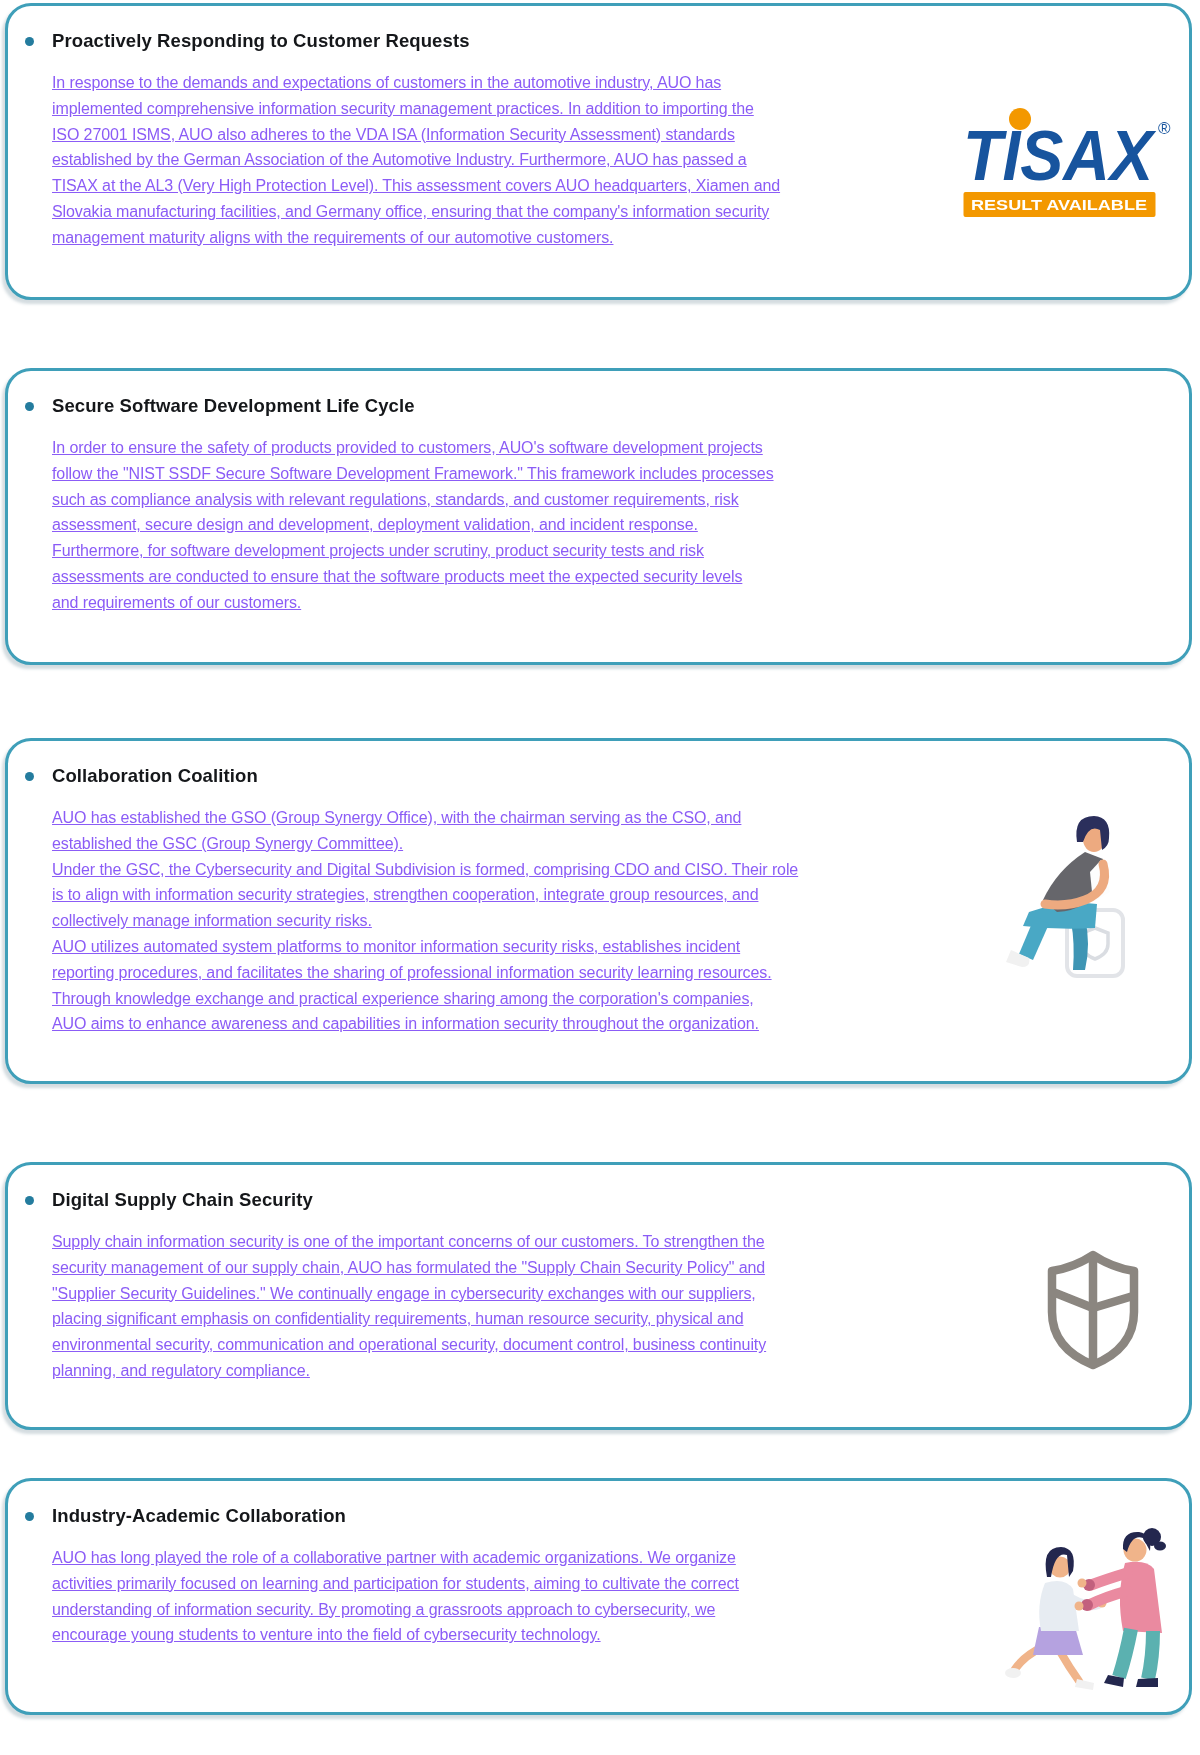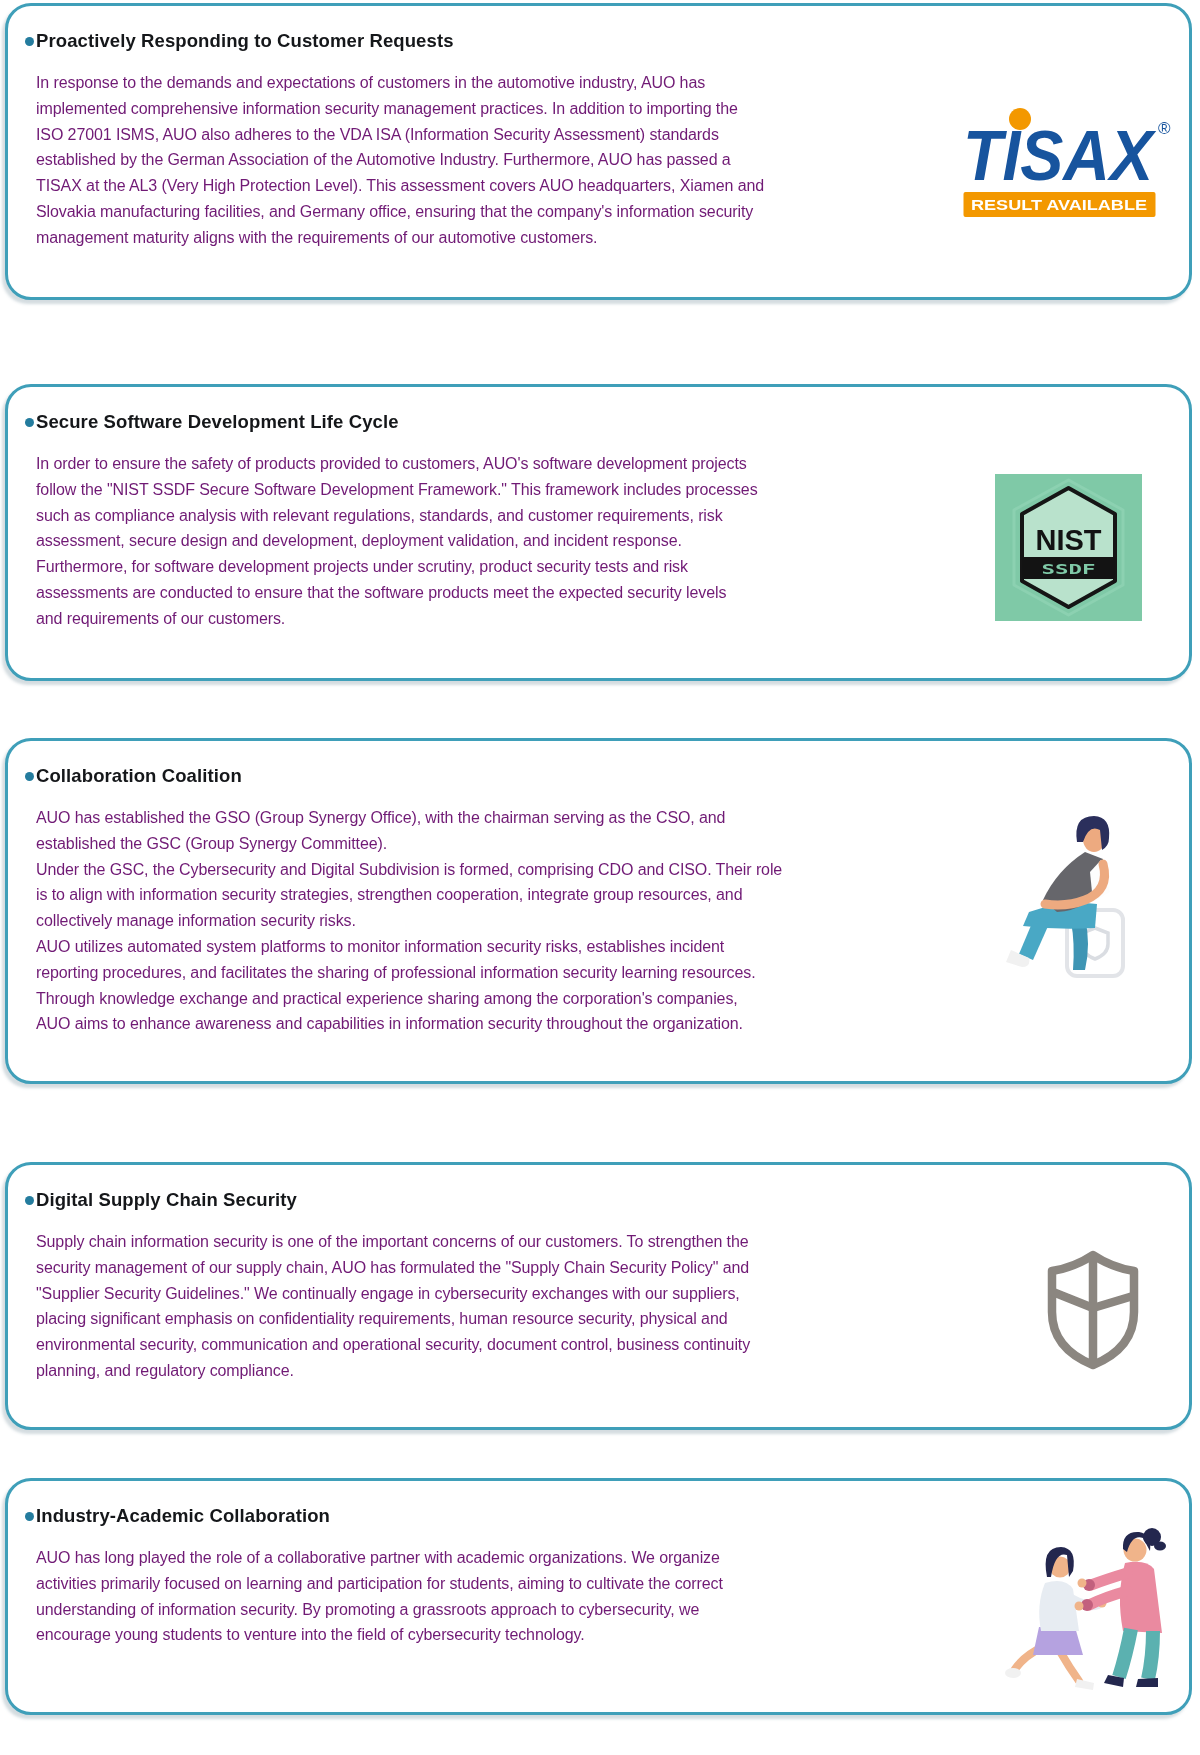--- a/index.html
+++ b/index.html
@@ -4,39 +4,41 @@
 <style>
   html,body{margin:0;padding:0;}
   body{
     width:1200px;height:1755px;position:relative;background:#ffffff;
     font-family:"Liberation Sans","DejaVu Sans",sans-serif;overflow:hidden;
   }
   .card{
     position:absolute;left:5px;width:1187px;box-sizing:border-box;
     background:#ffffff;border:3px solid #3f9fb9;border-radius:26px;
     box-shadow:-3px 4px 3px rgba(100,130,145,0.28);
+    padding-left:16px;
   }
   .bullet{
     position:absolute;left:17px;top:31px;width:9px;height:9px;border-radius:50%;
     background:#247c9e;
   }
   .card-title{
     margin:24px 0 0 0;padding-left:28px;font-size:18.5px;line-height:22px;
     font-weight:600;color:#15171a;letter-spacing:0.1px;
   }
   .card-body{
     margin:18px 0 0 0;padding-left:28px;width:940px;
-    font-size:16px;line-height:25.8px;letter-spacing:-0.1px;color:#701a75;
+    font-size:16px;line-height:25.8px;letter-spacing:-0.1px;color:#8b5cf6;
     white-space:pre-line;
+    text-decoration:underline;
   }
   .fig{position:absolute;margin:4px;padding:0;}
   .fig svg{display:block;}
   
   #card-1{top:3px;height:297px;}
-  #card-2{top:384px;height:297px;}
+  #card-2{top:368px;height:297px;}
   #card-3{top:738px;height:346px;}
   #card-4{top:1162px;height:268px;}
   #card-5{top:1478px;height:237px;}
   .fig-tisax{left:951px;top:90px;}
   .fig-nist{left:983px;top:83px;}
   .fig-person{left:985px;top:67px;}
   .fig-shield{left:1033px;top:81px;}
   .fig-people{left:993px;top:40px;}
 </style>
 </head>
@@ -68,30 +70,20 @@
   <section class="card" id="card-2">
     <span class="bullet"></span>
     <h2 class="card-title">Secure Software Development Life Cycle</h2>
     <p class="card-body">In order to ensure the safety of products provided to customers, AUO's software development projects
 follow the "NIST SSDF Secure Software Development Framework." This framework includes processes
 such as compliance analysis with relevant regulations, standards, and customer requirements, risk
 assessment, secure design and development, deployment validation, and incident response.
 Furthermore, for software development projects under scrutiny, product security tests and risk
 assessments are conducted to ensure that the software products meet the expected security levels
 and requirements of our customers.</p>
-    <figure class="fig fig-nist">
-      <svg width="147" height="147" viewBox="0 0 147 147">
-        <rect width="147" height="147" fill="#7FC9A7"></rect>
-        <polygon points="73.5,6 128,36 128,111 73.5,141 19,111 19,36" fill="none" stroke="#8cd1b1" stroke-width="3" stroke-linejoin="round"></polygon>
-        <polygon points="73.5,14 120,40 120,107 73.5,133 27,107 27,40" fill="#b9e2cc" stroke="#151515" stroke-width="4" stroke-linejoin="round"></polygon>
-        <text x="73.5" y="76" text-anchor="middle" font-size="30" font-weight="bold" fill="#131313" textLength="66" lengthAdjust="spacingAndGlyphs">NIST</text>
-        <rect x="27.5" y="83" width="92" height="22" fill="#131313"></rect>
-        <text x="73.5" y="99.5" text-anchor="middle" font-family="DejaVu Sans Mono, monospace" font-size="14" font-weight="bold" fill="#7FC9A7" textLength="54" lengthAdjust="spacingAndGlyphs">SSDF</text>
-      </svg>
-    </figure>
   </section>
 
   <section class="card" id="card-3">
     <span class="bullet"></span>
     <h2 class="card-title">Collaboration Coalition</h2>
     <p class="card-body">AUO has established the GSO (Group Synergy Office), with the chairman serving as the CSO, and
 established the GSC (Group Synergy Committee).
 Under the GSC, the Cybersecurity and Digital Subdivision is formed, comprising CDO and CISO. Their role
 is to align with information security strategies, strengthen cooperation, integrate group resources, and
 collectively manage information security risks.

